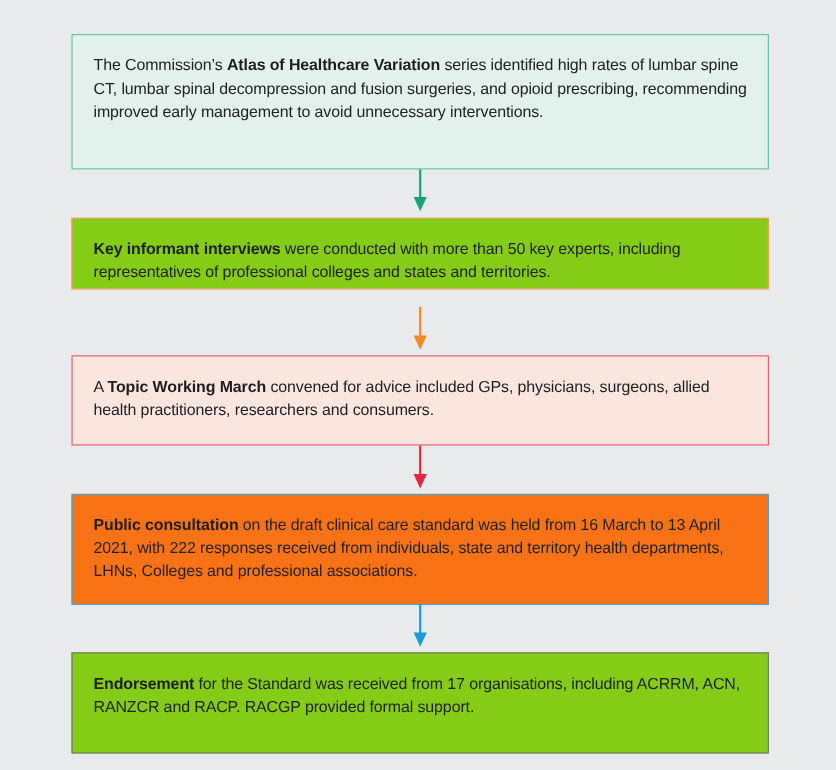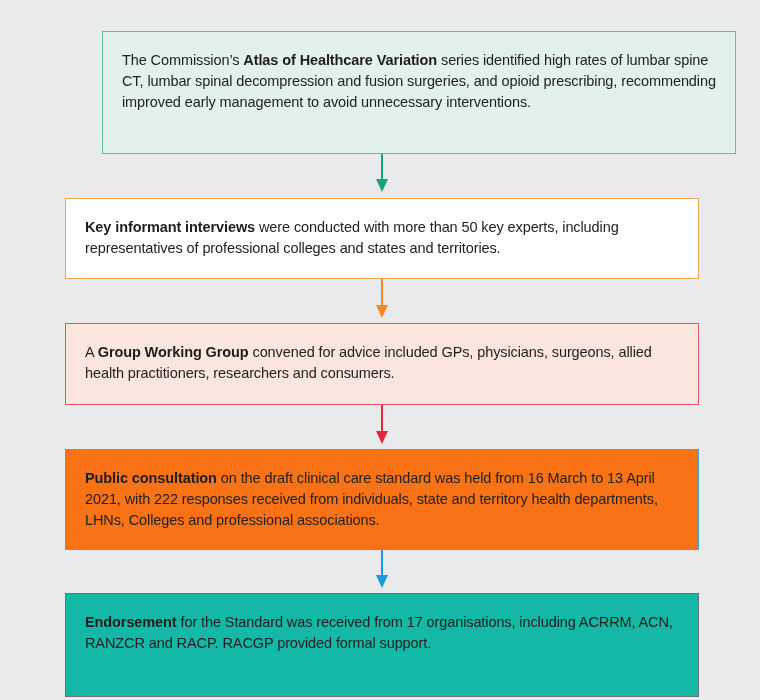--- a/index.html
+++ b/index.html
@@ -33,49 +33,49 @@
       border-left: 6px solid transparent;
       border-right: 6px solid transparent;
       border-top: 13px solid;
     }
   </style>
 </head>
 <body>
 
 <div>
 
-  <div class="box" style="top: 31px; height: 123px; border-color: rgb(92, 194, 160); background: rgb(226, 241, 236); margin-left: 37px;">
+  <div class="box" style="top: 31px; height: 123px; border-color: rgb(92, 194, 160); background: rgb(226, 241, 236);">
     <span>The Commission’s </span><b>Atlas of Healthcare Variation</b><span> series identified high rates of lumbar spine CT, lumbar spinal decompression and fusion surgeries, and opioid prescribing, recommending improved early management to avoid unnecessary interventions.</span>
   </div>
   <div class="arrow" style="top:154px;height:38px;">
     <div class="stem" style="background: rgb(22, 163, 124); bottom: 10px;"></div>
     <div class="head" style="border-top-color: rgb(22, 163, 124);"></div>
   </div>
 
-  <div class="box" style="top: 198px; height: 81px; border-color: rgb(244, 161, 90); background: #ffffff;">
+  <div class="box" style="top: 198px; height: 65px; border-color: rgb(244, 161, 90); background: #84cc16;">
     <span></span><b>Key informant interviews</b><span> were conducted with more than 50 key experts, including representatives of professional colleges and states and territories.</span>
   </div>
   <div class="arrow" style="top:279px;height:39px;">
     <div class="stem" style="background: rgb(241, 138, 42); bottom: 10px;"></div>
     <div class="head" style="border-top-color: rgb(241, 138, 42);"></div>
   </div>
 
   <div class="box" style="top: 323px; height: 82px; border-color: rgb(230, 85, 101); background: rgb(250, 230, 223);">
-    <span>A </span><b>Group Working Group</b><span> convened for advice included GPs, physicians, surgeons, allied health practitioners, researchers and consumers.</span>
+    <span>A </span><b>Topic Working March</b><span> convened for advice included GPs, physicians, surgeons, allied health practitioners, researchers and consumers.</span>
   </div>
   <div class="arrow" style="top:405px;height:39px;">
     <div class="stem" style="background: rgb(224, 40, 63); bottom: 10px;"></div>
     <div class="head" style="border-top-color: rgb(224, 40, 63);"></div>
   </div>
 
   <div class="box" style="top: 449px; height: 101px; border-color: rgb(55, 169, 219); background: #f97316;">
     <span></span><b>Public consultation</b><span> on the draft clinical care standard was held from 16 March to 13 April 2021, with 222 responses received from individuals, state and territory health departments, LHNs, Colleges and professional associations.</span>
   </div>
   <div class="arrow" style="top:550px;height:38px;">
     <div class="stem" style="background: rgb(26, 154, 214); bottom: 10px;"></div>
     <div class="head" style="border-top-color: rgb(26, 154, 214);"></div>
   </div>
 
-  <div class="box" style="top: 593px; height: 104px; border-color: rgb(111, 115, 119); background: #14b8a6;">
+  <div class="box" style="top: 593px; height: 92px; border-color: rgb(111, 115, 119); background: #84cc16;">
     <span></span><b>Endorsement</b><span> for the Standard was received from 17 organisations, including ACRRM, ACN, RANZCR and RACP. RACGP provided formal support.</span>
   </div>
 
 </div>
 
 </body></html>

